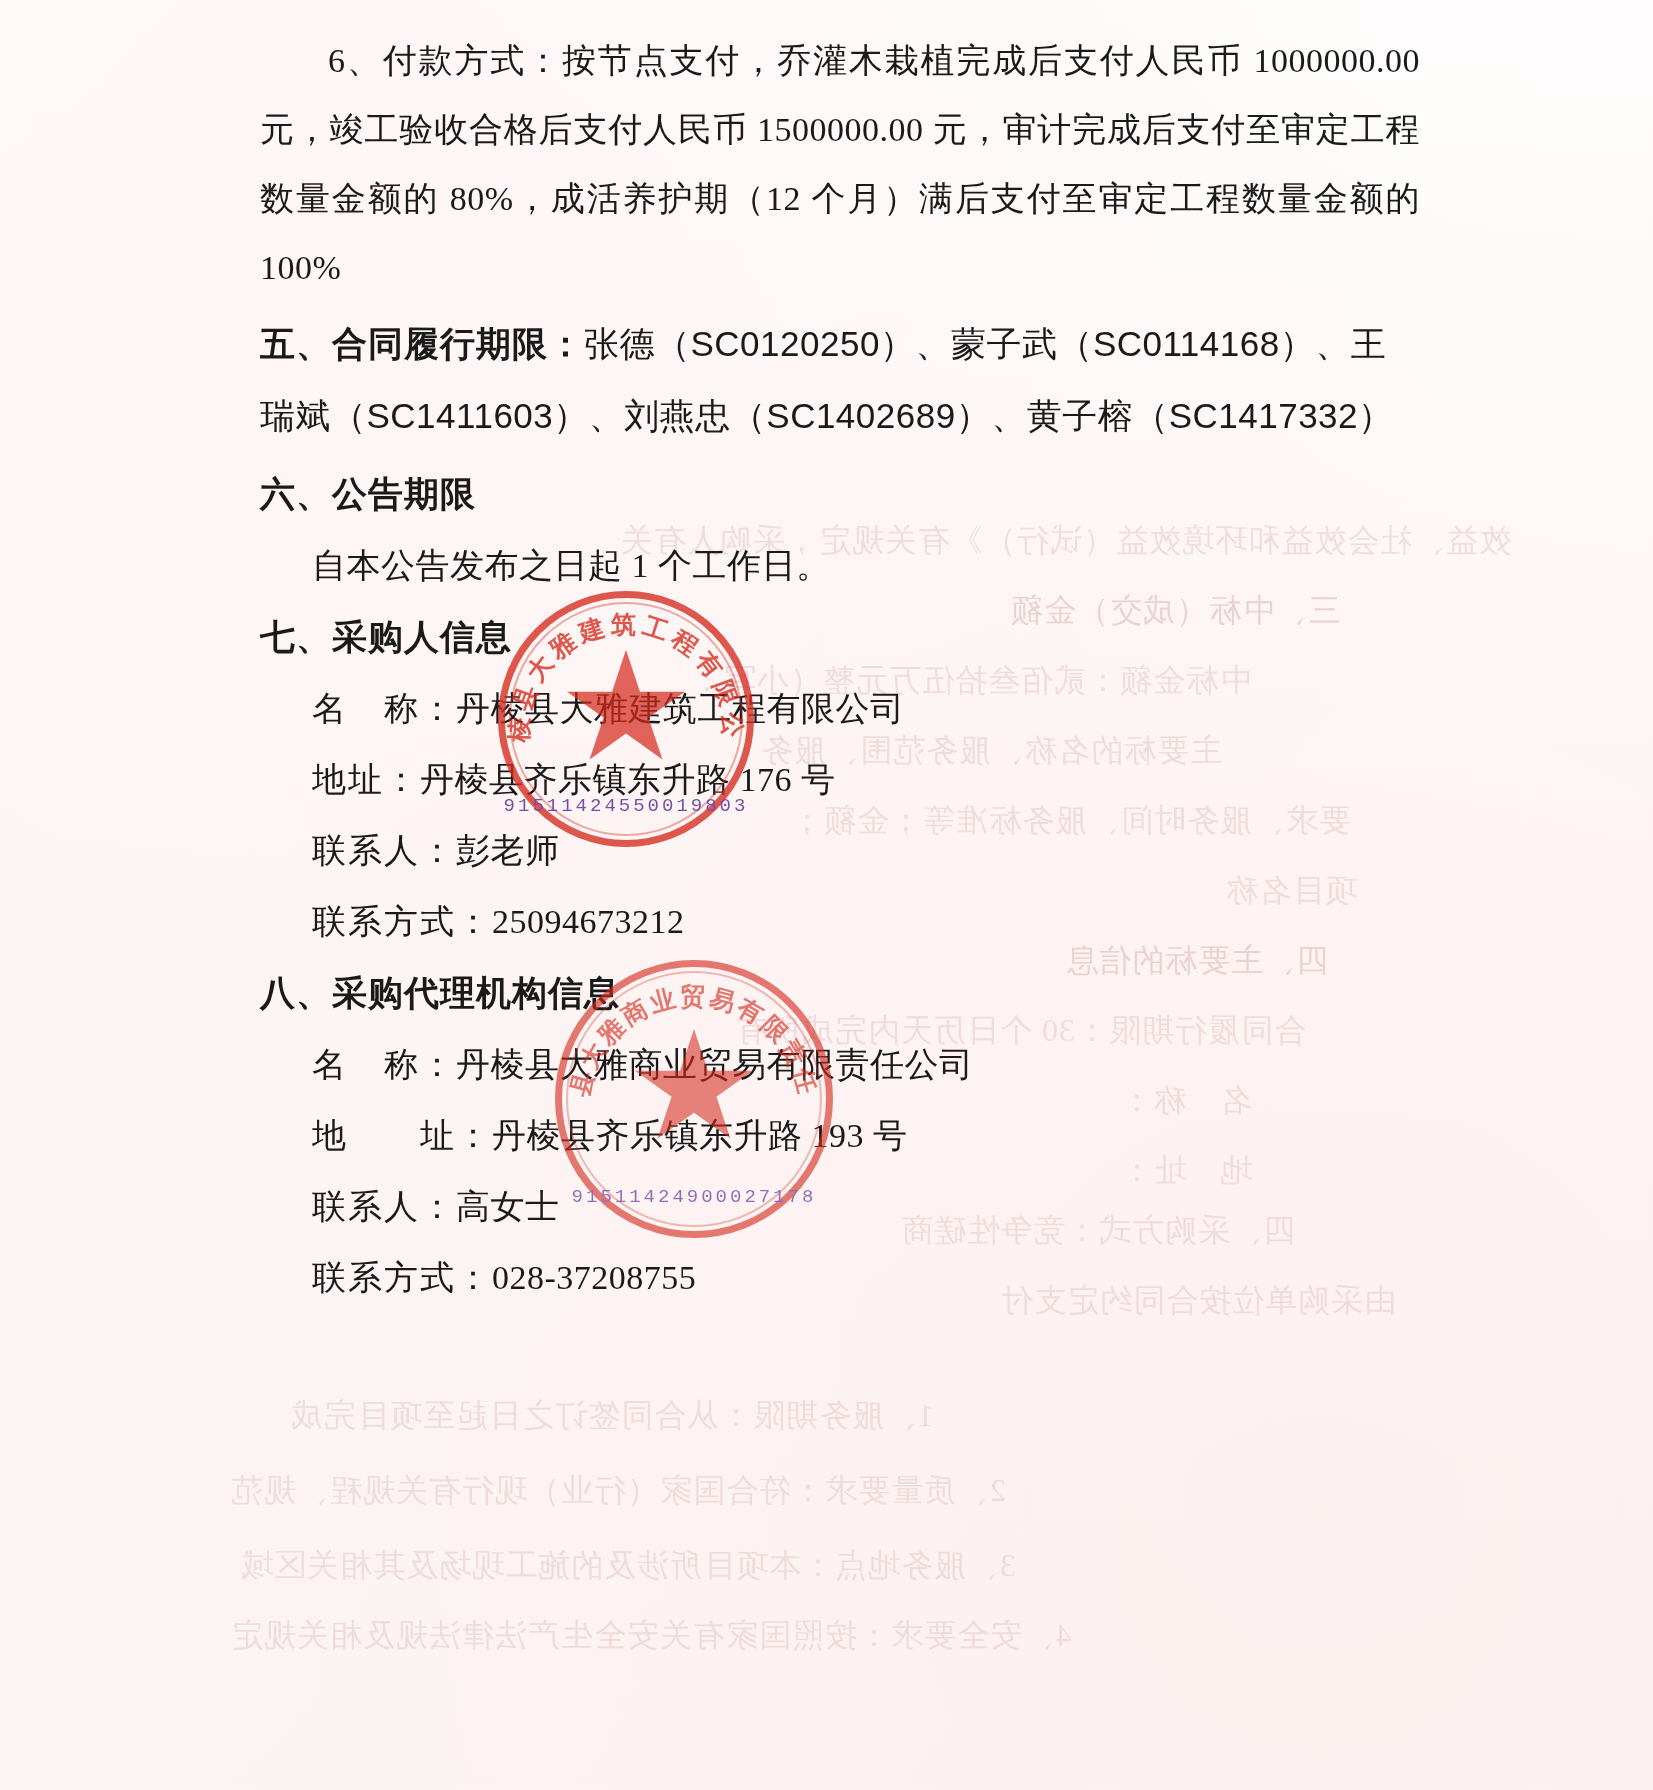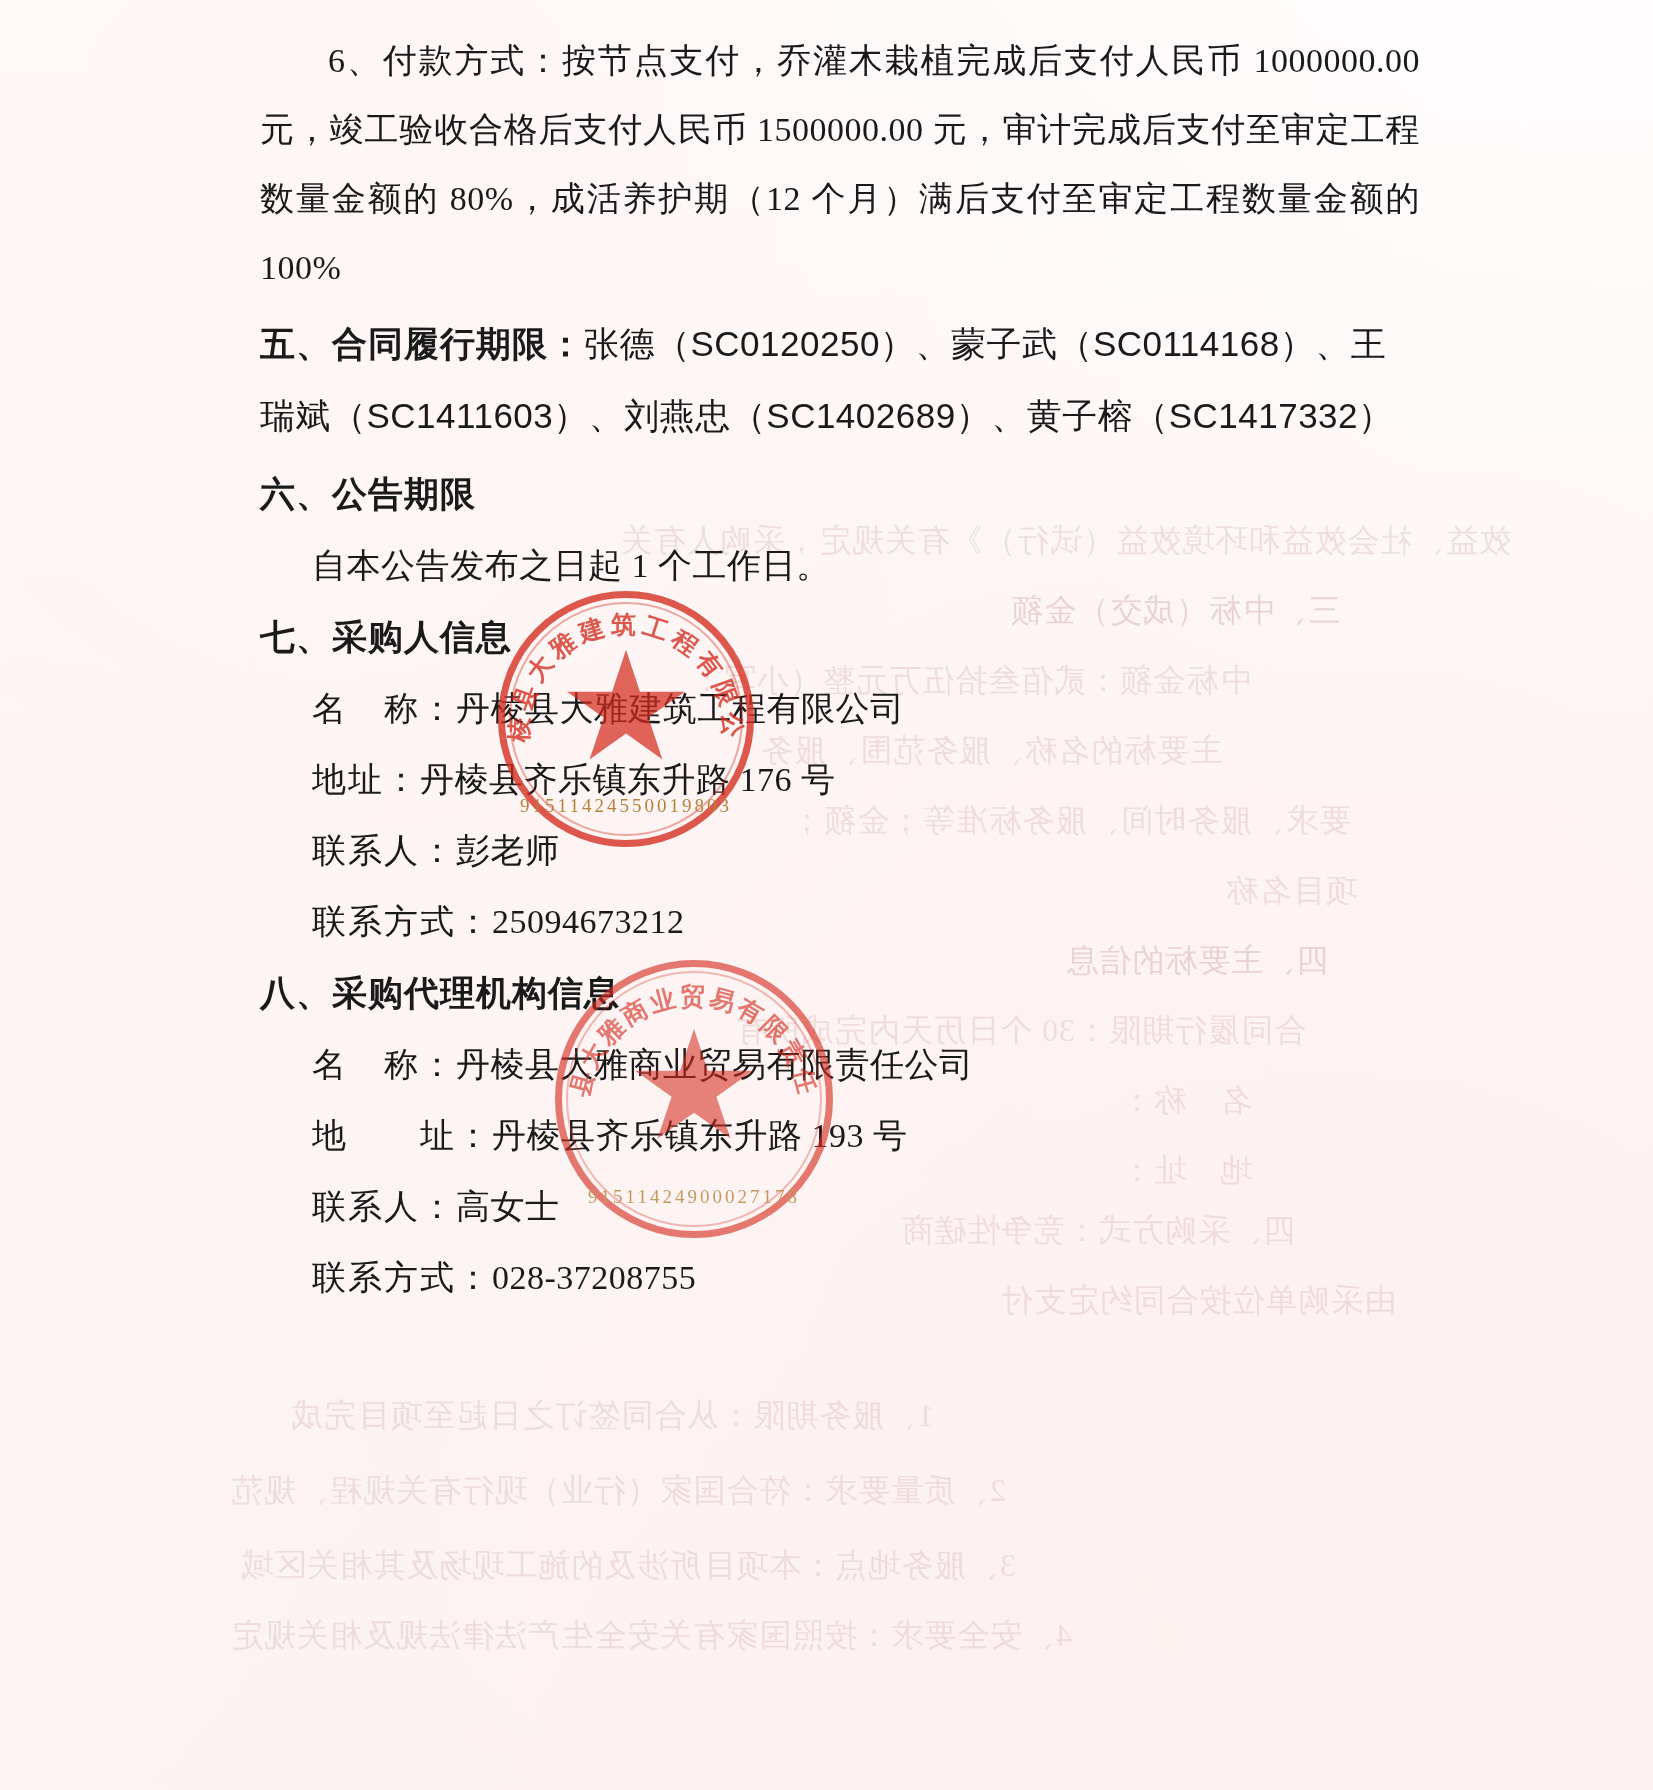--- a/index.html
+++ b/index.html
@@ -109,24 +109,24 @@
     background: #d52b1e;
     clip-path: polygon(50% 0%, 61.8% 35.5%, 100% 35.5%, 69% 57.5%, 80.9% 93%, 50% 71%, 19.1% 93%, 31% 57.5%, 0% 35.5%, 38.2% 35.5%);
     opacity: 0.92;
   }
   .seal .code {
     position: absolute;
     left: 0;
     right: 0;
     bottom: 30px;
     text-align: center;
-    color: #a16207;
+    color: #4c1d95;
     font-size: 19px;
     letter-spacing: 3px;
-    font-family: Liberation Serif, serif;
+    font-family: Liberation Mono, monospace;
   }
   .seal svg {
     position: absolute;
     inset: 0;
     width: 100%;
     height: 100%;
   }
   .seal text {
     fill: #d52b1e;
     font-family: "Liberation Sans", "DejaVu Sans", sans-serif;

